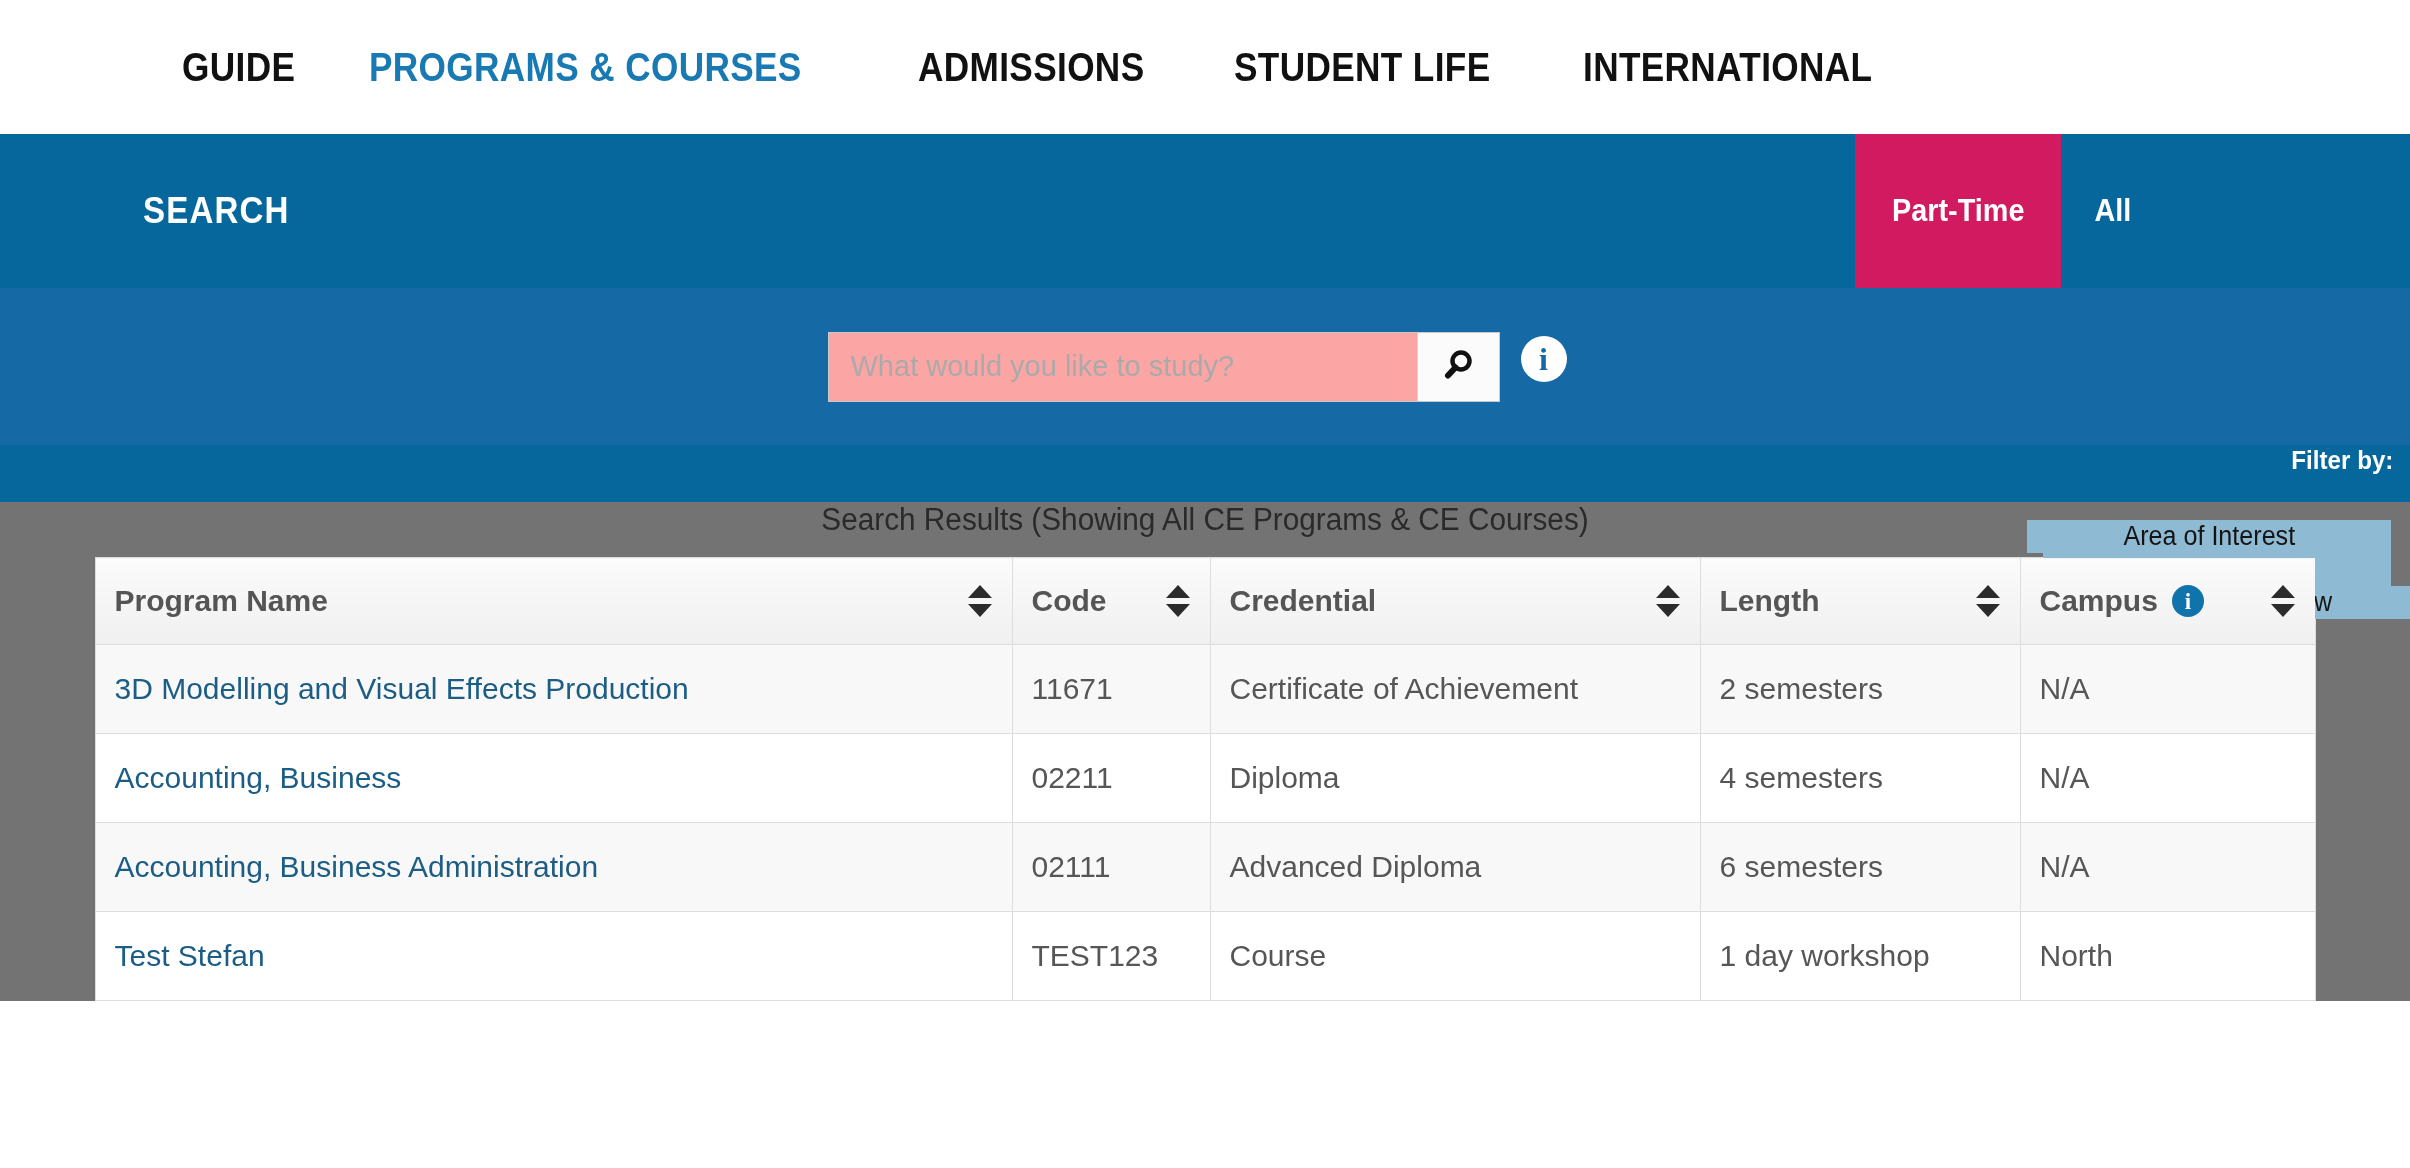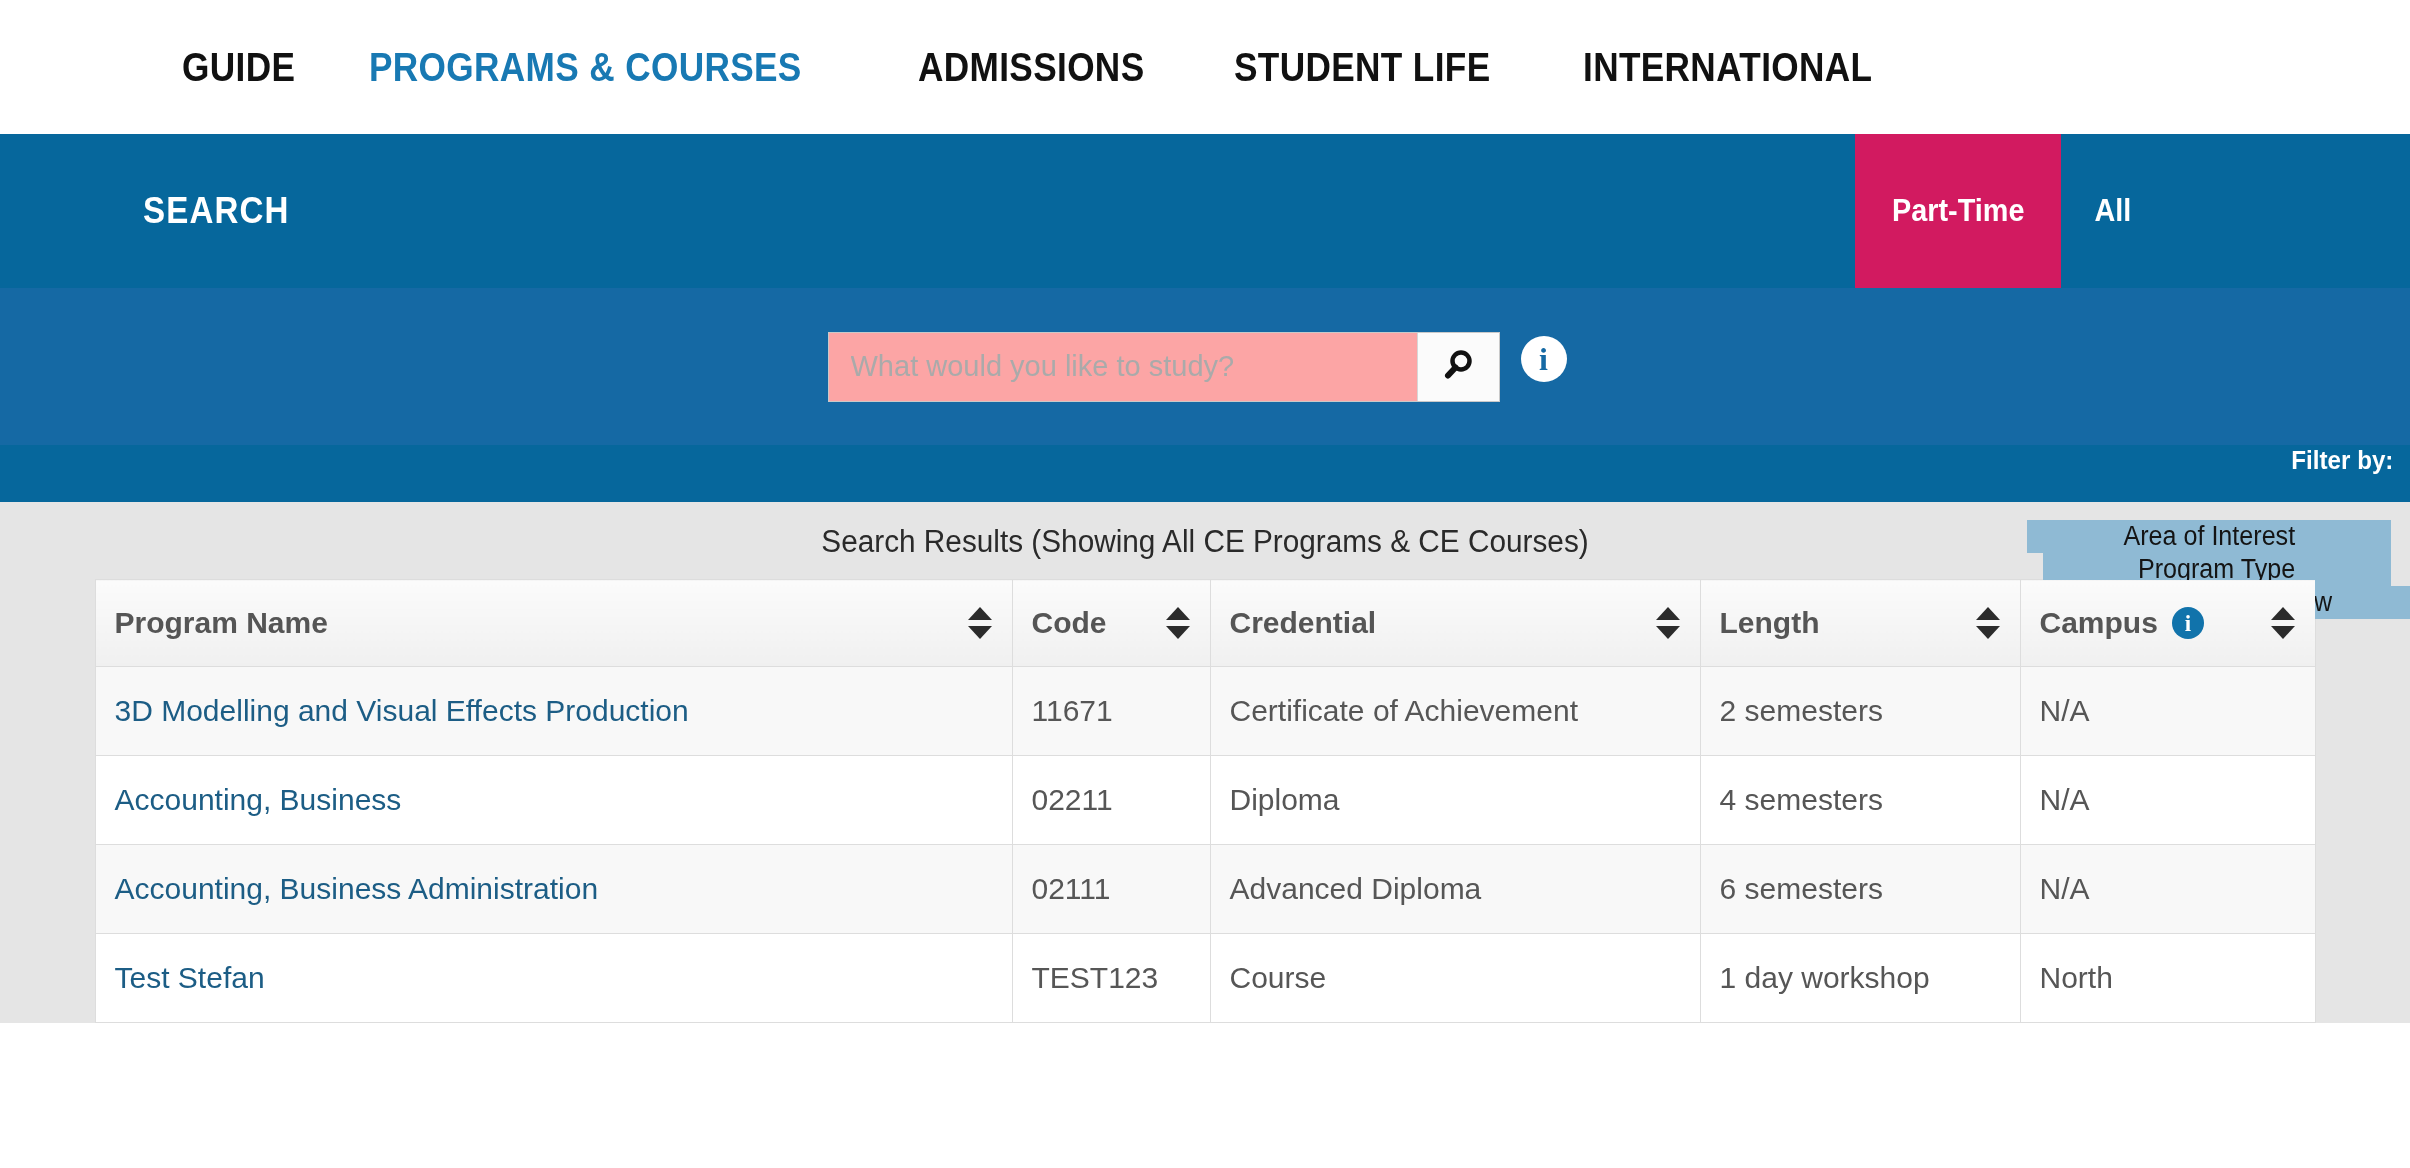--- a/index.html
+++ b/index.html
@@ -183,22 +183,21 @@
     font-family: "Liberation Sans", sans-serif;
   }
   .filter-btn span { display:inline-block; transform: scaleX(0.93); }
   .fb-1 { width: 364px; margin-top: 44px; }
   .fb-2 { width: 348px; }
   .fb-3 { width: 285px; }
   .fb-4 { width: 205px; margin-right: 0; }
 
   
   .results-area {
-    background: #e5e5e5;
-    padding-top: 22px;
+    background: #737373;
   }
   .results-title {
     text-align: center;
     font-size: 31px;
     color: #2a2a2a;
     padding-bottom: 19px;
     transform: scaleX(0.96);
   }
   table.results {
     border-collapse: collapse;

